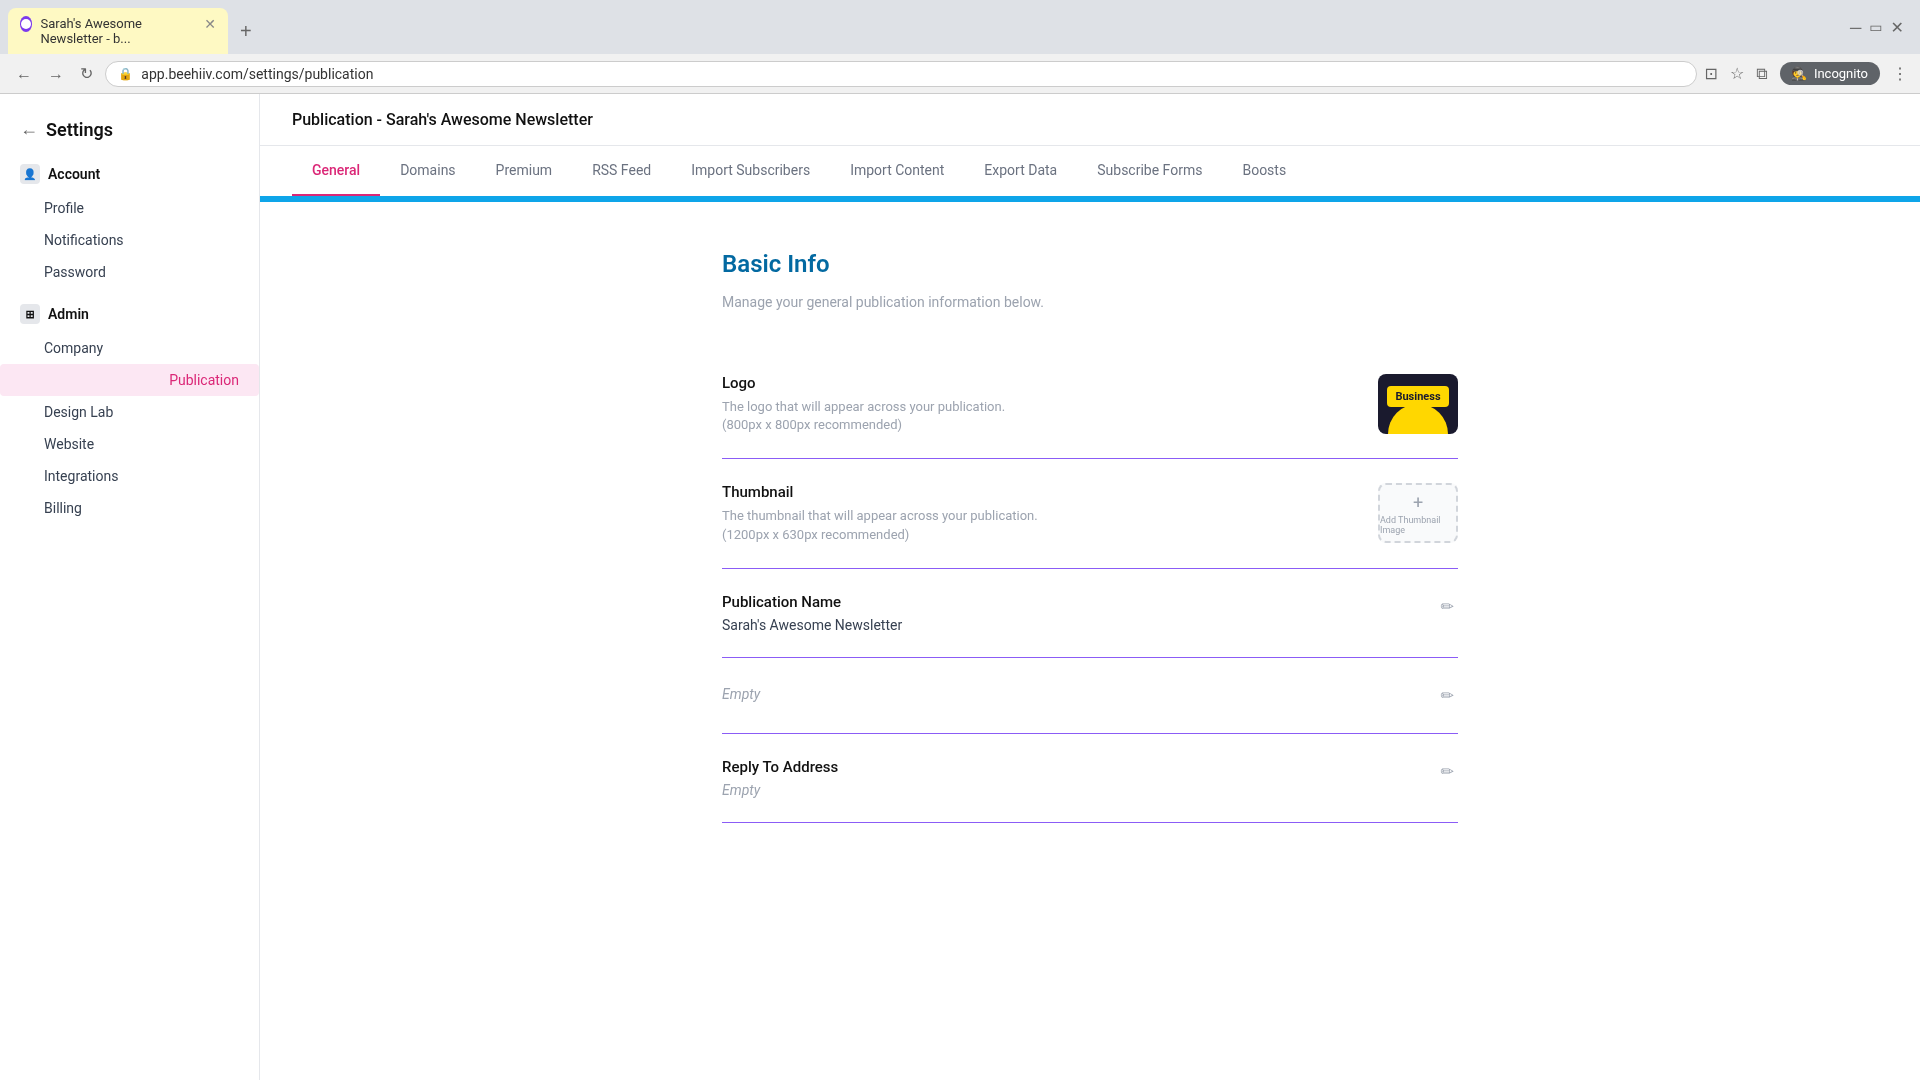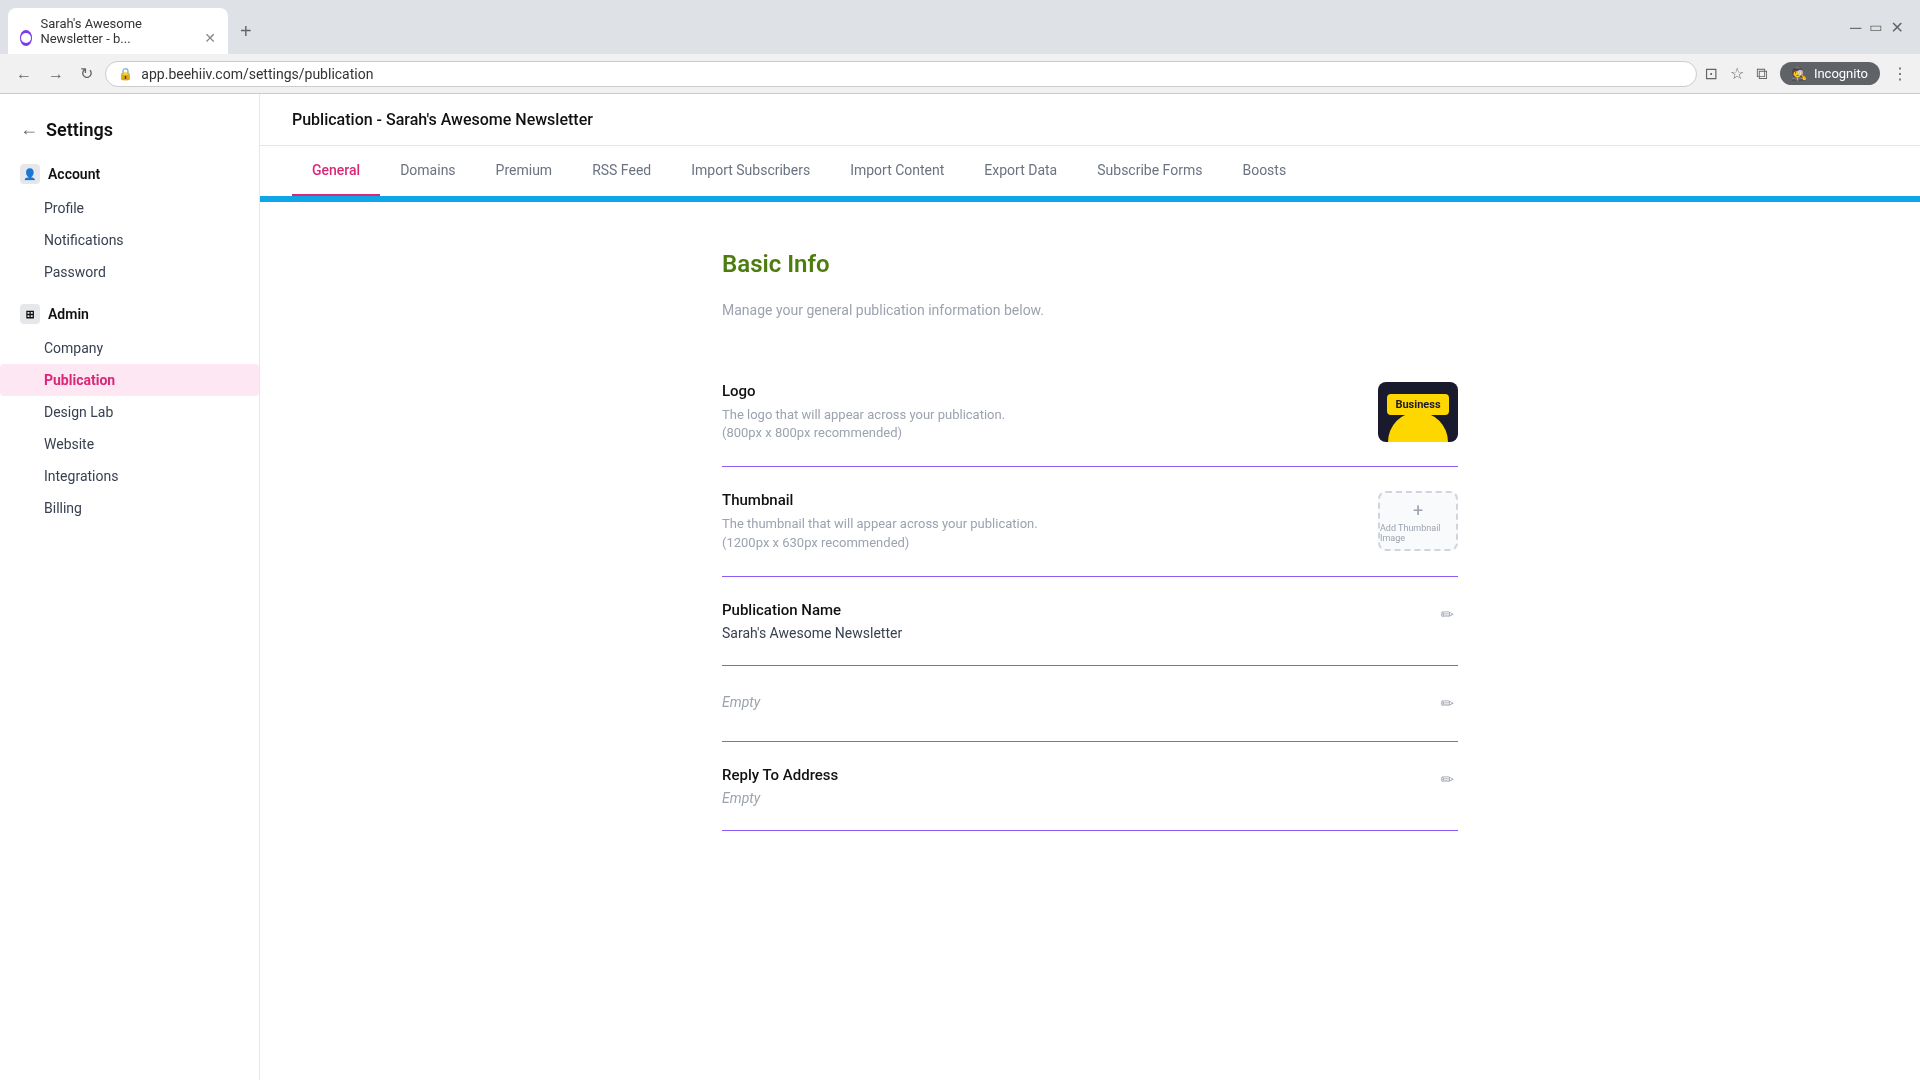--- a/index.html
+++ b/index.html
@@ -1,21 +1,21 @@
 <!DOCTYPE html>
 <html><head>
   <meta charset="utf-8">
   <style>
     * { box-sizing: border-box; margin: 0; padding: 0; }
     body { font-family: -apple-system, BlinkMacSystemFont, 'Segoe UI', Roboto, sans-serif; background: #fff; display: flex; flex-direction: column; height: 1080px; width: 1920px; overflow: hidden; }
 
     
     .browser-chrome { background: #f1f1f1; border-bottom: 1px solid #ccc; }
     .tab-bar { display: flex; align-items: center; padding: 8px 8px 0; gap: 4px; background: #dee1e6; }
-    .tab { display: flex; align-items: flex-end; gap: 8px; background: #ffffff; border-radius: 8px 8px 0 0; padding: 8px 12px; font-size: 13px; color: #333; max-width: 220px; }
+    .tab { display: flex; align-items: flex-start; gap: 8px; background: #fef9c3; border-radius: 8px 8px 0 0; padding: 8px 12px; font-size: 13px; color: #333; max-width: 220px; }
     .tab-favicon { width: 16px; height: 16px; border-radius: 50%; background: #7c3aed; display: flex; align-items: center; justify-content: center; }
     .tab-favicon-inner { width: 10px; height: 10px; border-radius: 50%; background: #fff; }
     .tab-close { color: #888; font-size: 14px; cursor: pointer; margin-left: 4px; }
     .tab-new { background: none; border: none; font-size: 20px; color: #666; cursor: pointer; padding: 4px 8px; }
     .nav-bar { display: flex; align-items: center; padding: 6px 12px; gap: 8px; background: #f1f1f1; }
     .nav-btn { background: none; border: none; font-size: 16px; color: #666; cursor: pointer; padding: 4px; }
     .nav-btn:disabled { color: #ccc; }
     .address-bar { flex: 1; display: flex; align-items: center; background: #fff; border: 1px solid #ccc; border-radius: 20px; padding: 4px 12px; gap: 8px; }
     .lock-icon { color: #666; font-size: 12px; }
     .address-text { font-size: 14px; color: #333; flex: 1; }
@@ -28,35 +28,35 @@
 
     
     .sidebar { width: 260px; border-right: 1px solid #e5e7eb; padding: 16px 0; background: #fff; flex-shrink: 0; }
     .sidebar-back { display: flex; align-items: center; gap: 8px; padding: 8px 20px 16px; color: #333; cursor: pointer; }
     .sidebar-back-icon { font-size: 18px; color: #666; }
     .sidebar-title { font-size: 18px; font-weight: 600; color: #111; }
     .sidebar-section { margin-bottom: 8px; }
     .sidebar-section-header { display: flex; align-items: center; gap: 8px; padding: 8px 20px; color: #111; font-weight: 600; font-size: 14px; }
     .sidebar-section-icon { width: 20px; height: 20px; background: #e5e7eb; border-radius: 4px; display: flex; align-items: center; justify-content: center; font-size: 11px; }
     .sidebar-item { display: block; padding: 8px 20px 8px 44px; font-size: 14px; color: #374151; cursor: pointer; text-decoration: none; border-radius: 4px; }
-    .sidebar-item.active { background: #fce7f3; color: #db2777; font-weight: 700; }
+    .sidebar-item.active { background: #fce7f3; color: #db2777; font-weight: 400; text-align: right; }
 
     
     .main { flex: 1; overflow-y: auto; }
     .page-header { padding: 16px 32px; border-bottom: 1px solid #e5e7eb; }
     .page-title { font-size: 16px; font-weight: 500; color: #111; }
 
     
     .tabs { display: flex; padding: 0 32px; border-bottom: 6px solid #0ea5e9; gap: 0; }
     .tab-item { padding: 16px 20px; font-size: 14px; color: #6b7280; cursor: pointer; border-bottom: 2px solid transparent; white-space: nowrap; }
     .tab-item.active { color: #db2777; border-bottom-color: #db2777; font-weight: 500; }
 
     
     .content { max-width: 800px; margin: 0 auto; padding: 48px 32px; }
-    .section-title { font-size: 24px; font-weight: 600; color: #4d7c0f; margin-bottom: 24px; }
+    .section-title { font-size: 24px; font-weight: 600; color: #0369a1; margin-bottom: 16px; }
     .section-desc { font-size: 14px; color: #9ca3af; margin-bottom: 40px; }
 
     .field-row { display: flex; align-items: flex-start; justify-content: space-between; padding: 24px 0; border-bottom: 1px solid #8b5cf6; }
     .field-info { flex: 1; }
     .field-label { font-size: 15px; font-weight: 500; color: #111; margin-bottom: 6px; }
     .field-desc { font-size: 13px; color: #9ca3af; line-height: 1.4; }
     .field-value { font-size: 14px; color: #374151; margin-top: 4px; }
     .field-value.empty { font-style: italic; color: #9ca3af; }
     .field-right { display: flex; align-items: center; gap: 16px; }
     .edit-btn { background: none; border: none; cursor: pointer; color: #9ca3af; font-size: 16px; padding: 4px; }

